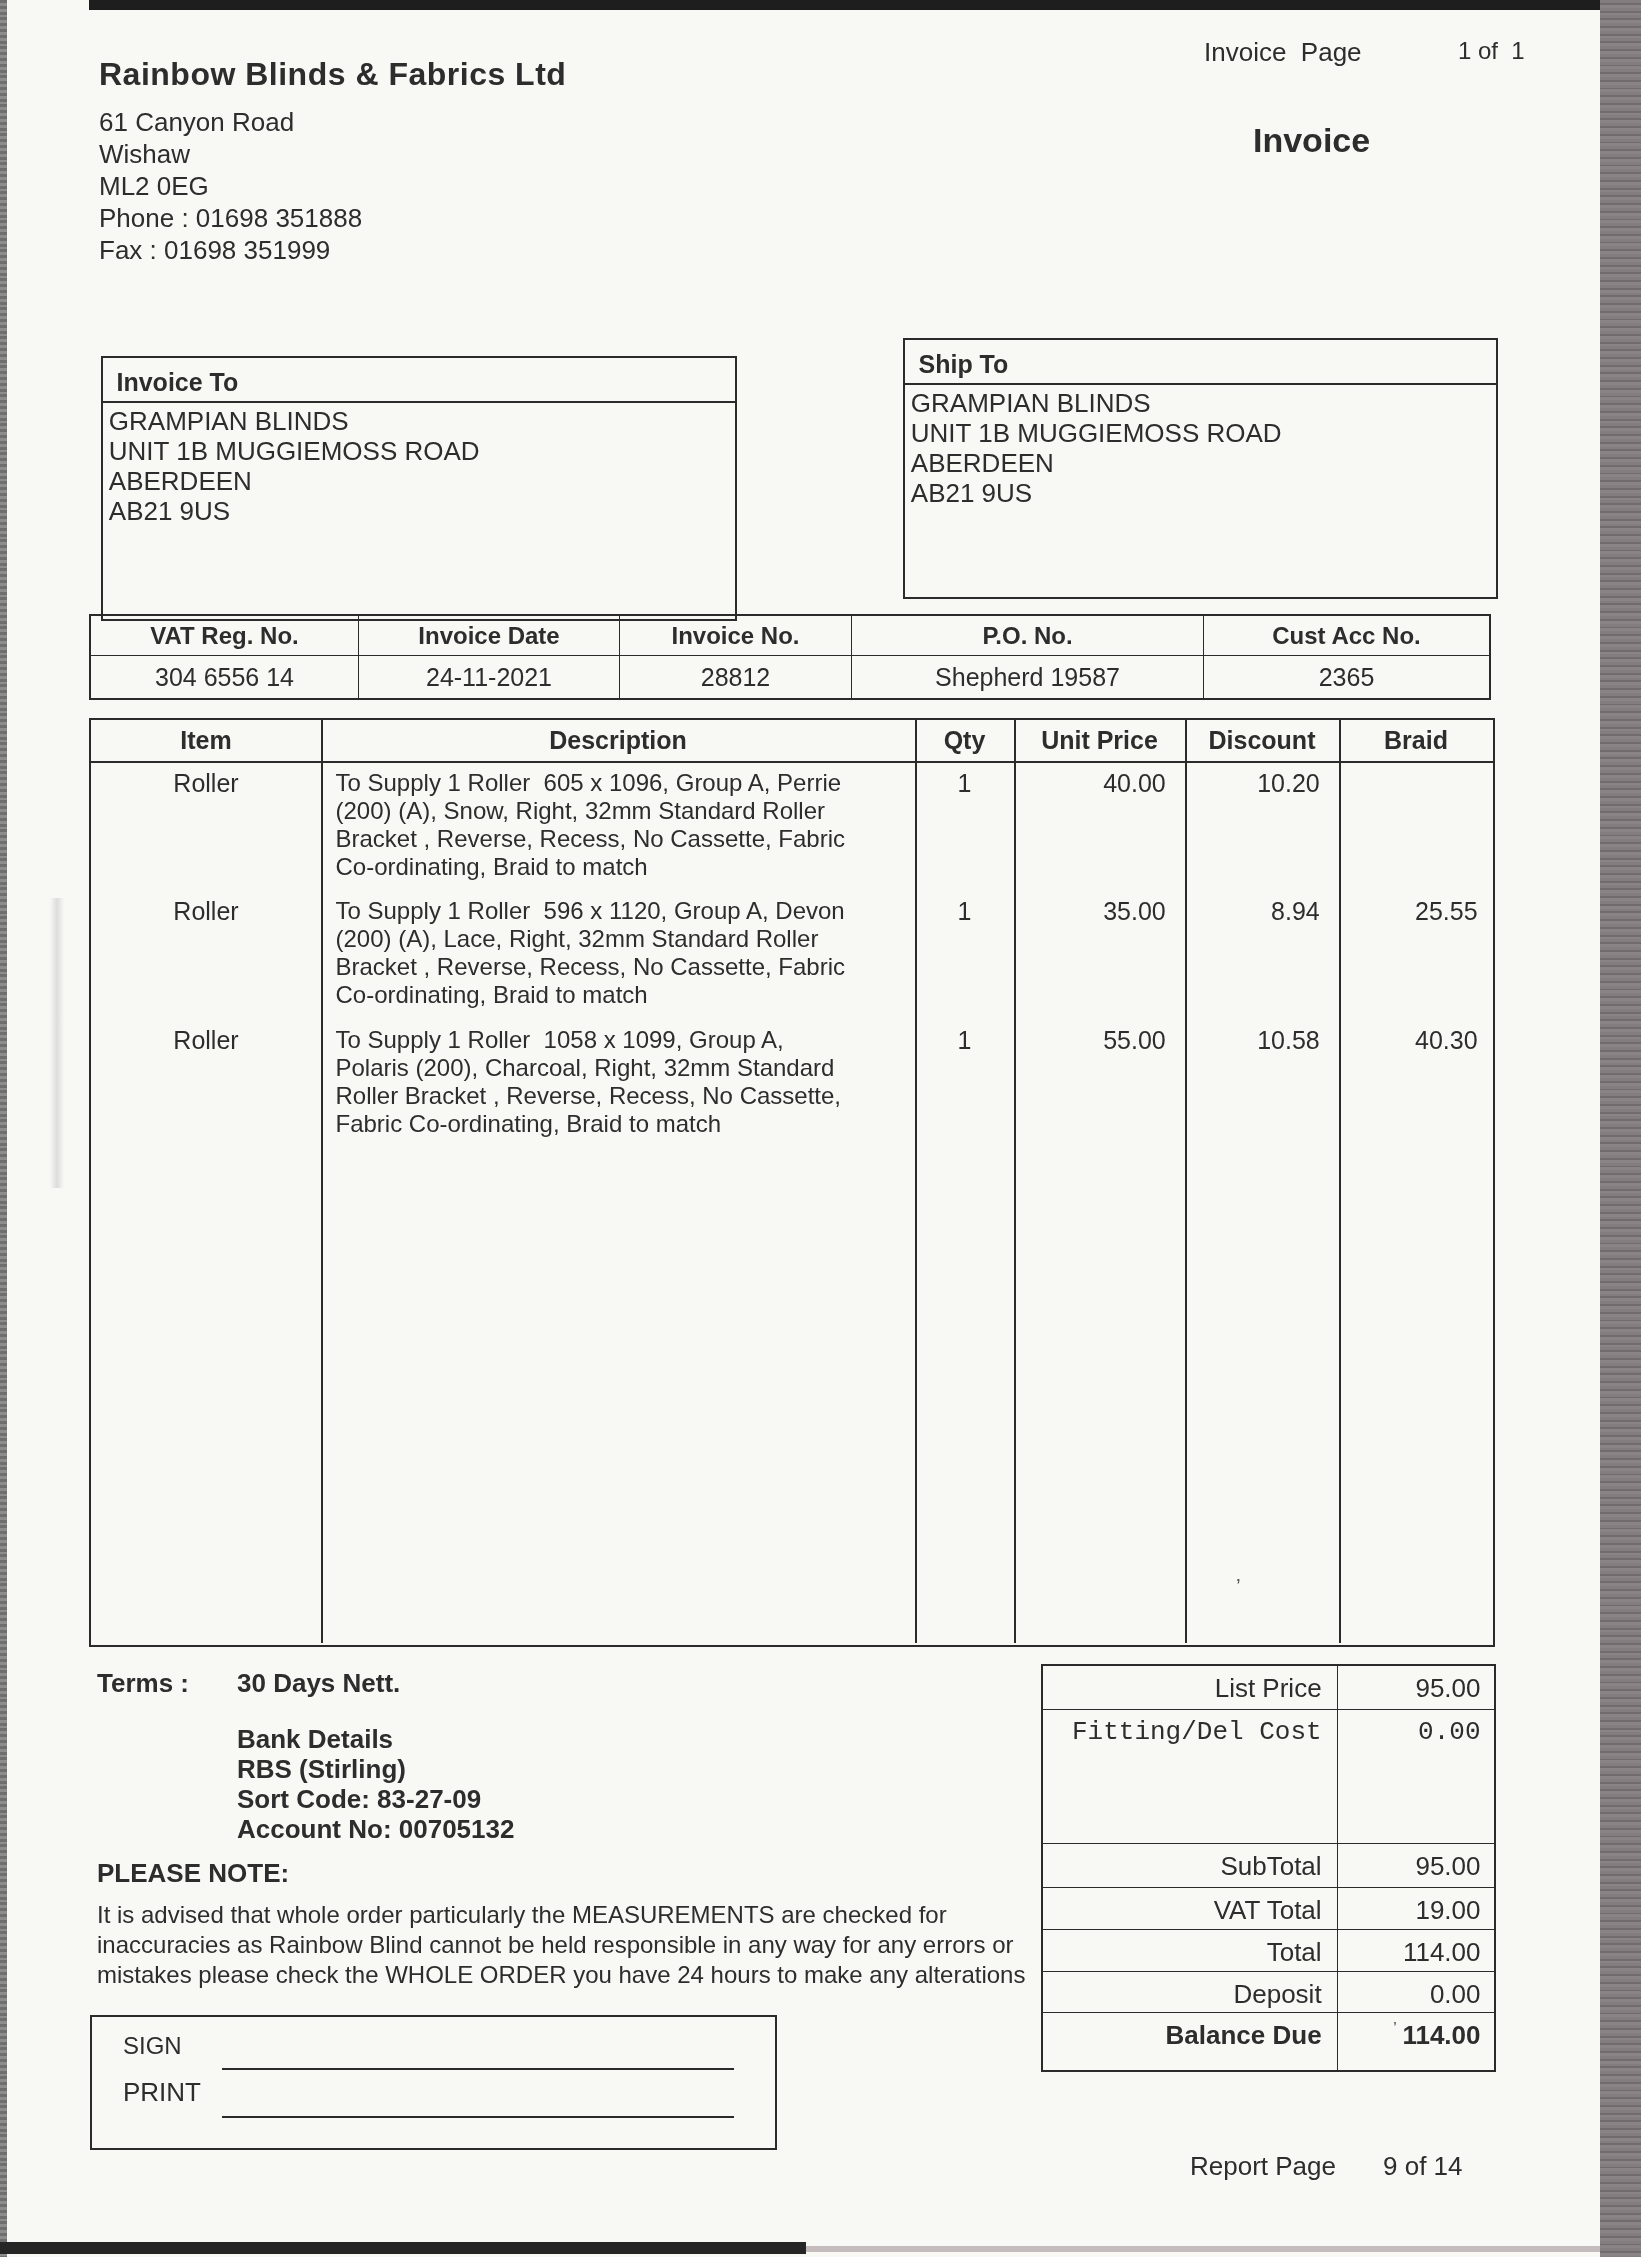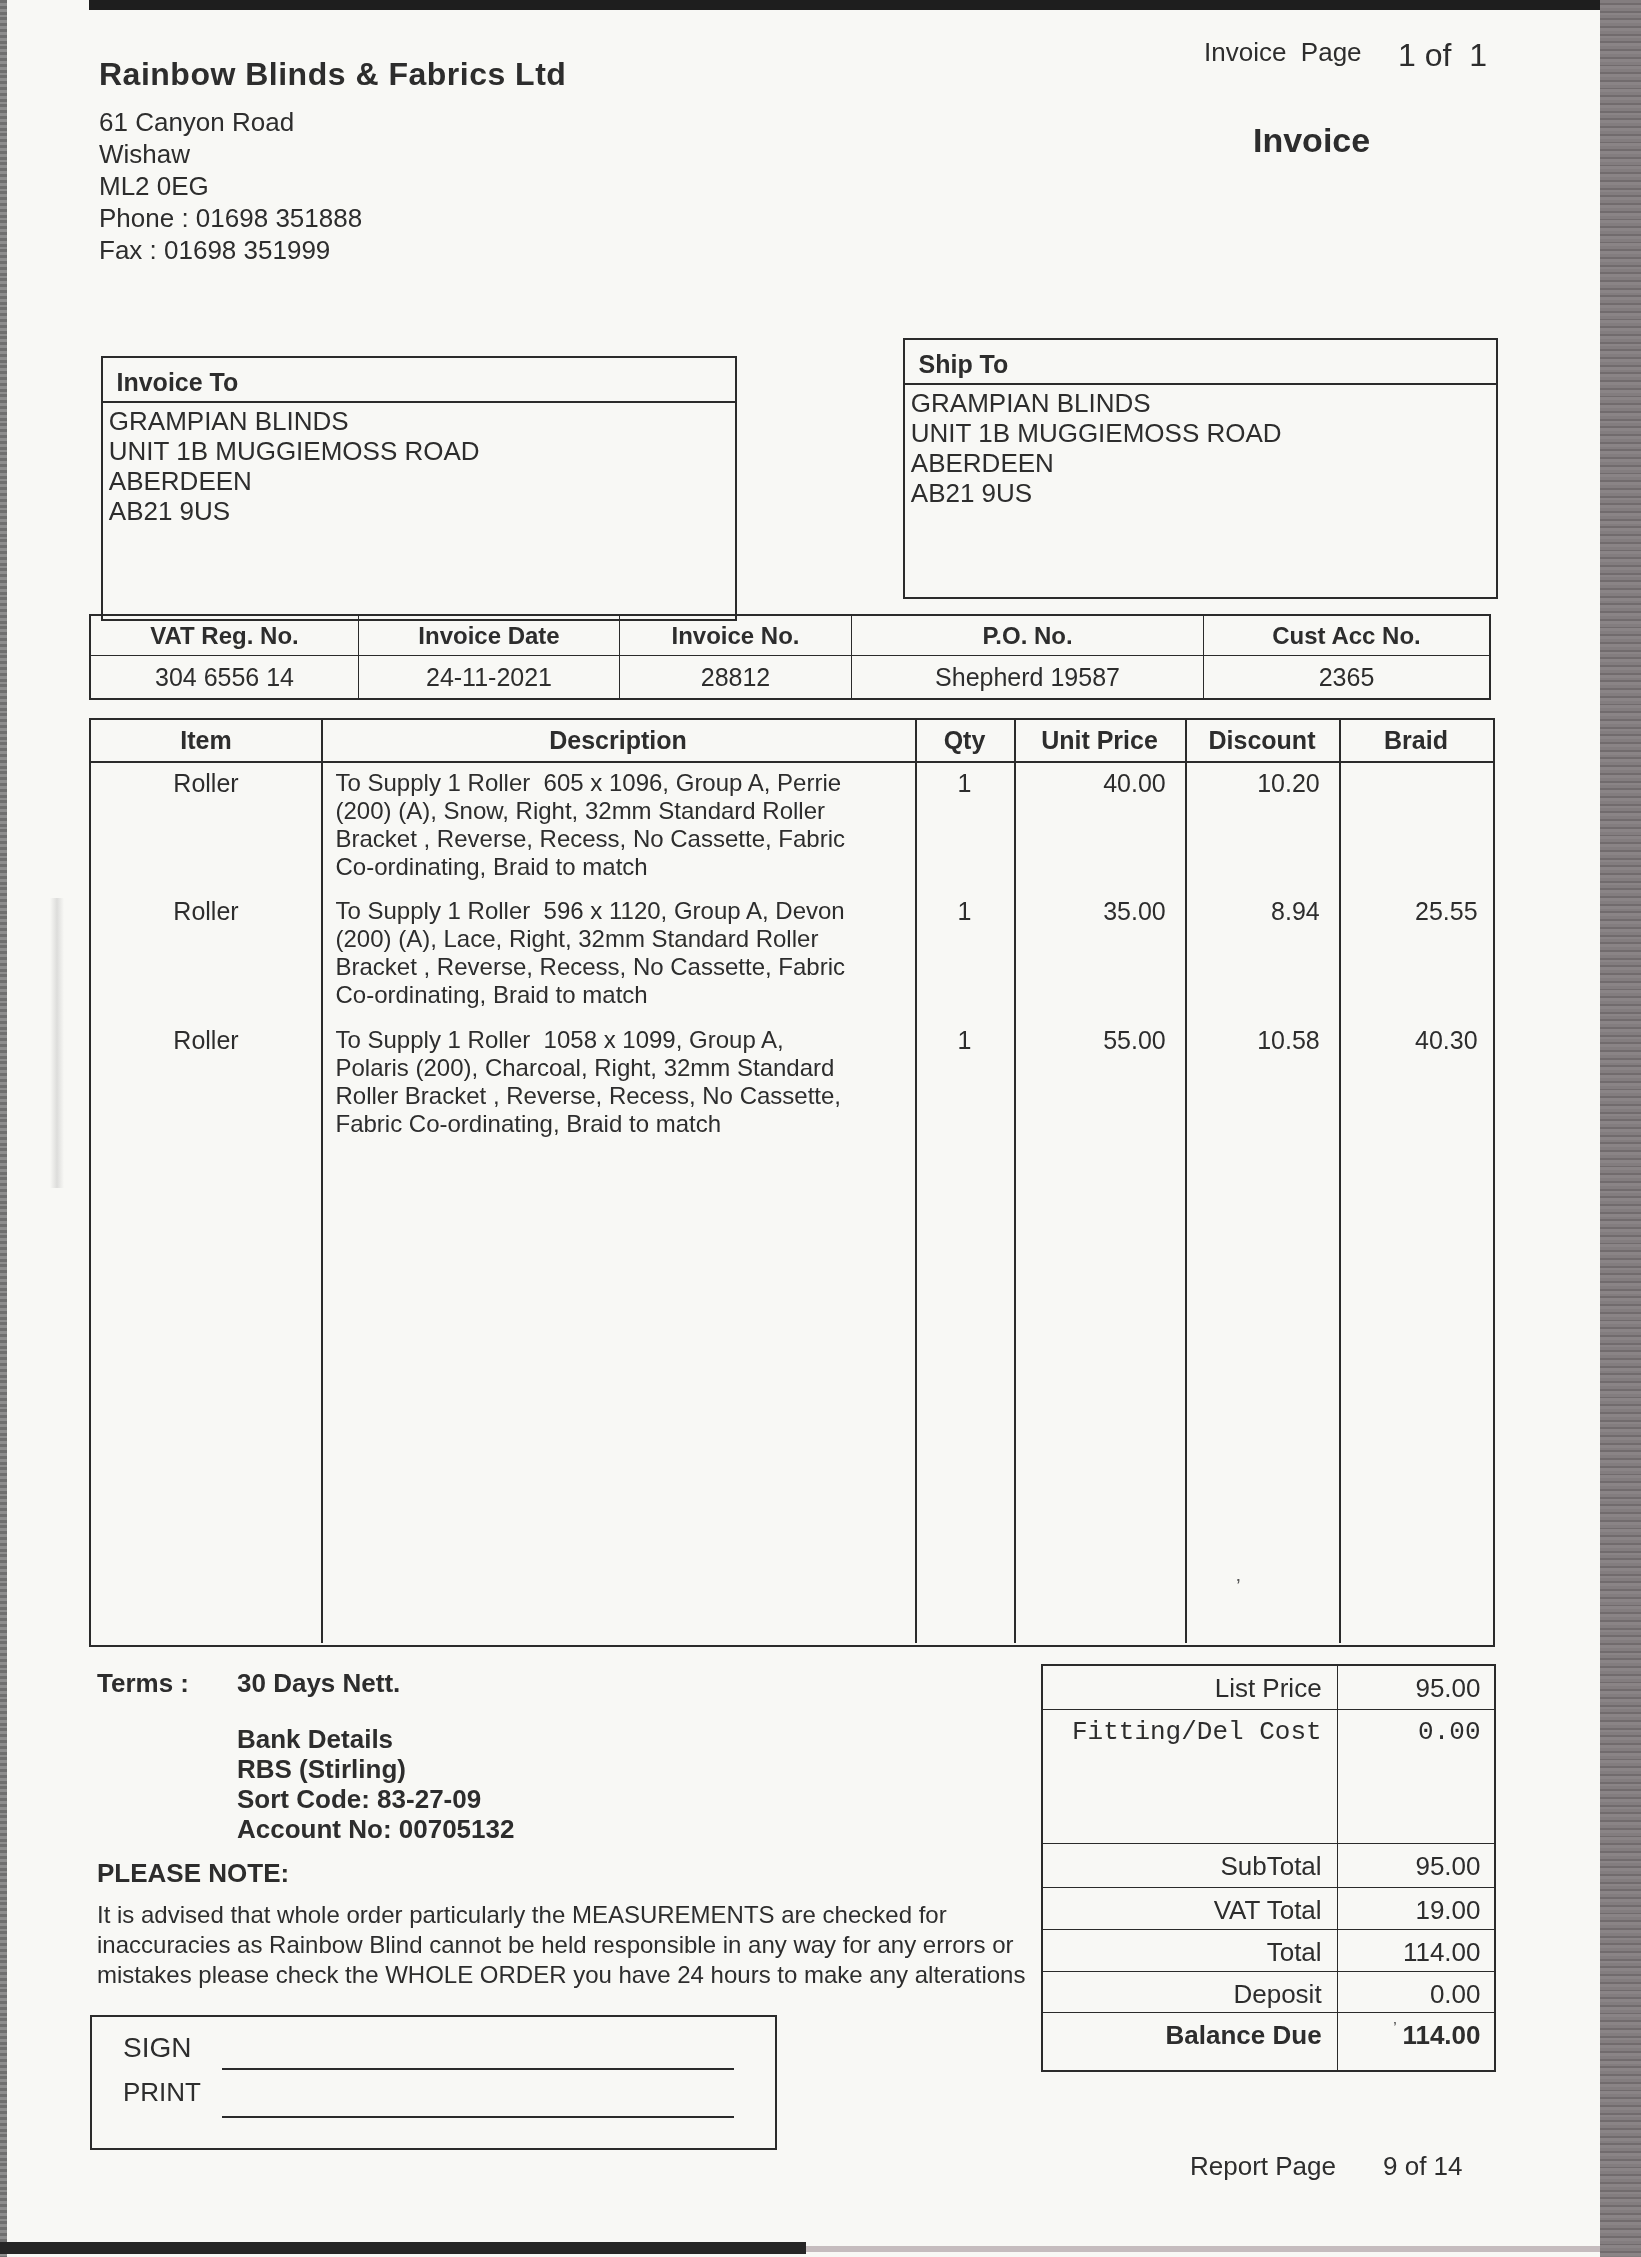--- a/index.html
+++ b/index.html
@@ -20,21 +20,21 @@
   .scan-bottom-dark{position:absolute;left:0;top:2242px;width:806px;height:11.6px;background:#262626;}
   .scan-bottom-faint{position:absolute;left:806px;top:2246px;width:794px;height:5.8px;background:#c5bcbe;}
   .scan-streak{position:absolute;left:50px;top:898px;width:13.5px;height:290px;background:linear-gradient(90deg,rgba(170,170,170,0),rgba(170,170,170,.35),rgba(170,170,170,0));}
   .speck{position:absolute;font-size:21px;color:#555;}
   
   .txt{position:absolute;white-space:pre;}
   
   .company-name{left:99px;top:56px;font-size:32px;font-weight:bold;letter-spacing:0.5px;}
   .addr{left:99px;top:106px;font-size:26px;line-height:32px;white-space:pre-line;position:absolute;}
   .pageline-label{left:1204px;top:37px;font-size:26px;}
-  .pageline-value{left:1398px;top:37px;font-size:32px;text-align:center;}
+  .pageline-value{left:1458px;top:37px;font-size:24px;text-align:center;}
   .doc-title{left:1253px;top:121px;font-size:34px;font-weight:bold;}
   
   .addr-box{position:absolute;border:2.9px solid #2b2b2b;background:transparent;}
   .addr-box .bx-title{font-size:25px;font-weight:bold;padding:9.7px 0 0 13.5px;height:33px;}
   .addr-box .bx-rule{height:1.9px;background:#2b2b2b;}
   .addr-box .bx-body{font-size:26px;line-height:30px;padding:3.9px 0 0 5.8px;white-space:pre-line;}
   .invoice-to{left:101px;top:331px;width:632px;height:261px;margin-top:25px;}
   .ship-to{left:903px;top:338px;width:591px;height:257px;}
   
   .meta-table{position:absolute;left:89px;top:614px;width:1398px;border:2.9px solid #2b2b2b;}
@@ -67,21 +67,21 @@
   .totals-box{position:absolute;left:1041px;top:1664px;width:451px;border:2.9px solid #2b2b2b;box-sizing:content-box;}
   .t-row{display:grid;grid-template-columns:294px 1fr;border-bottom:1.9px solid #2b2b2b;}
   .t-row:last-child{border-bottom:none;}
   .t-label{text-align:right;font-size:26px;padding:6.8px 15.4px 0 0;}
   .t-value{text-align:right;font-size:26px;padding:6.8px 13.5px 0 0;border-left:1.9px solid #2b2b2b;}
   .t-r0{height:43px;}.t-r1{height:133px;font-family:Liberation Mono, monospace;}.t-r2{height:43px;}.t-r3{height:41px;}
   .t-r4{height:41px;}.t-r5{height:40px;}.t-r6{height:57px;}
   .t-bold .t-label,.t-bold .t-value{font-weight:bold;}
   
   .sign-box{position:absolute;left:90px;top:2015px;width:683px;height:131px;border:2.9px solid #2b2b2b;}
-  .sign-label{position:absolute;left:31px;top:14.5px;font-size:28px;}
+  .sign-label{position:absolute;left:31px;top:14.5px;font-size:24px;}
   .print-label{position:absolute;left:31px;top:60px;font-size:26px;}
   .sig-line{position:absolute;left:130px;width:512px;height:1.9px;background:#2b2b2b;}
   .sig-line.s1{top:51px;}
   .sig-line.s2{top:99px;}
   
   .footer-label{left:1190px;top:2151px;font-size:26px;}
   .footer-value{left:1383px;top:2151px;font-size:26px;}
 </style>
 </head>
 <body>

